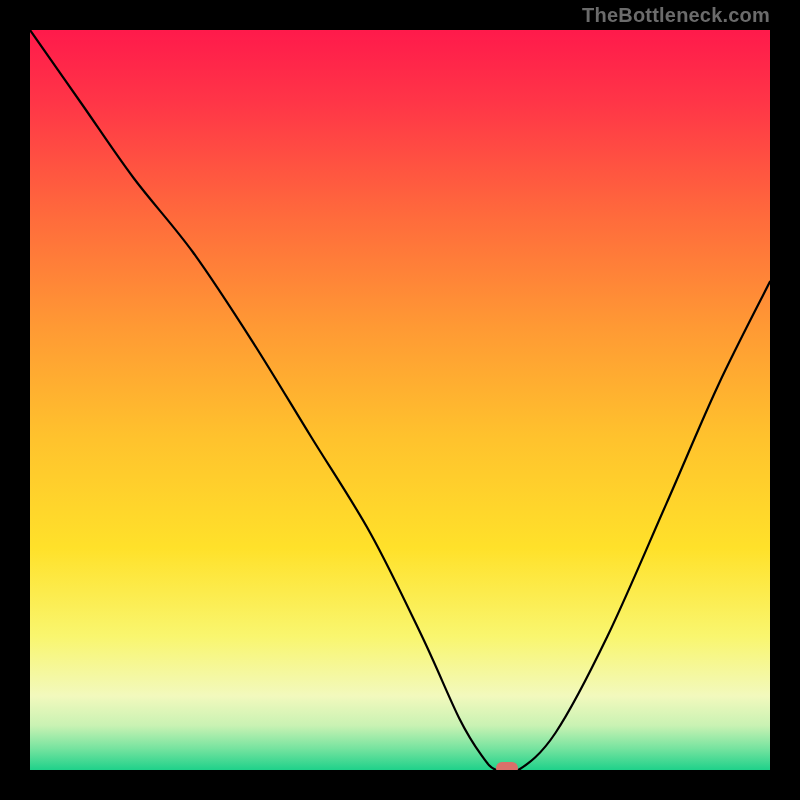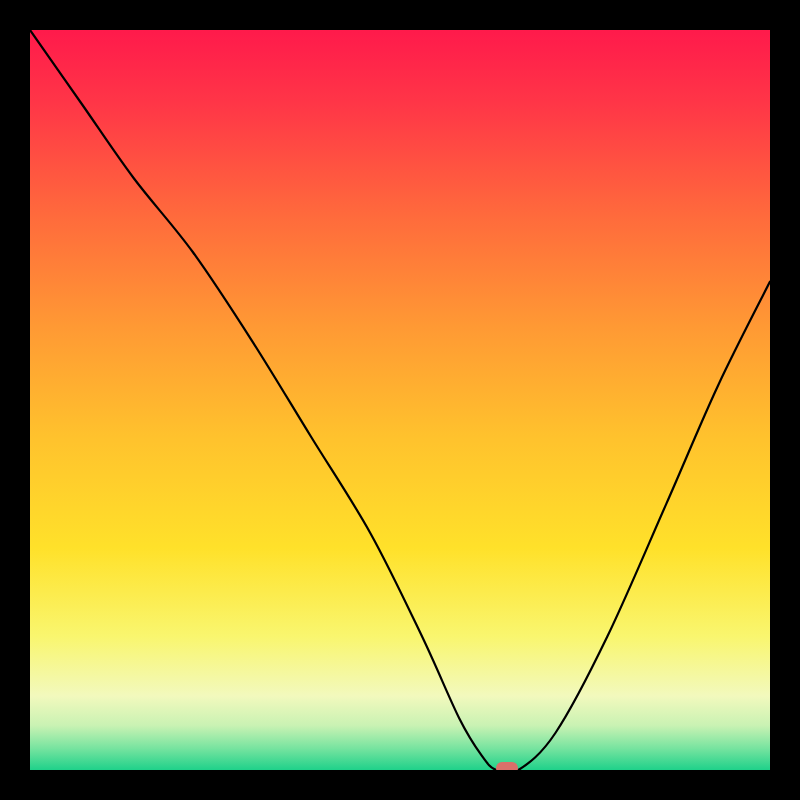--- a/index.html
+++ b/index.html
@@ -57,20 +57,21 @@
     border-radius: 6px;
     background: #d9706a;
     transform: translate(-50%, -50%);
   }
 </style>
 </head>
 <body>
 
 <div class="frame">
 
+  <div class="watermark">TheBottleneck.com</div>
 
   <div class="plot-area">
 
     <svg class="gradient-bg" viewBox="0 0 740 740" preserveAspectRatio="none">
       <defs>
         <linearGradient id="bgGrad" x1="0" y1="0" x2="0" y2="1">
             <stop offset="0%" stop-color="#ff1a4b"></stop>
             <stop offset="10%" stop-color="#ff3647"></stop>
             <stop offset="25%" stop-color="#ff6a3c"></stop>
             <stop offset="40%" stop-color="#ff9934"></stop>

